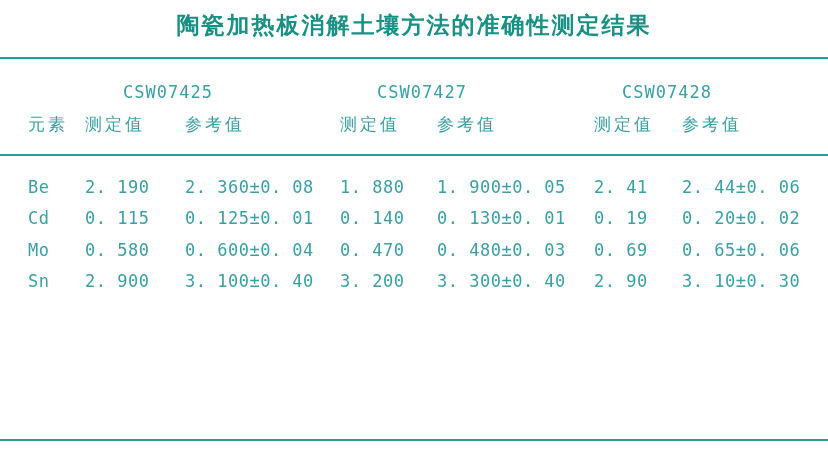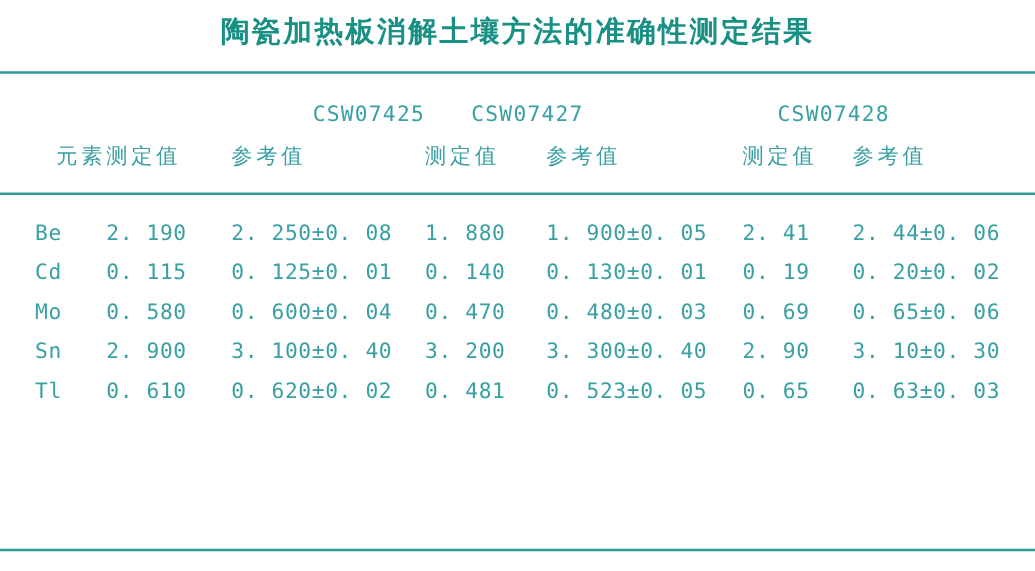--- a/index.html
+++ b/index.html
@@ -51,30 +51,30 @@
     vertical-align: middle;
     white-space: nowrap;
     overflow: visible;
   }
   .group-row th {
     height: 28px;
     font-family: "DejaVu Sans Mono", monospace;
     font-size: 17px;
     letter-spacing: 1px;
   }
-  .group-row th.g1 { padding-left: 38px; text-align: right; }
+  .group-row th.g1 { padding-left: 38px; }
   .group-row th.g2 { padding-left: 37px; }
   .group-row th.g3 { padding-left: 28px; }
   .col-row th {
     height: 36px;
     font-family: "DejaVu Sans", sans-serif;
     font-size: 17px;
     letter-spacing: 3px;
   }
-  .first-col { padding-left: 28px; text-align: right; }
+  .first-col { padding-left: 28px; }
   .spacer-row td { height: 29px; }
   tr.data-row td {
     height: 31.5px;
     font-family: "DejaVu Sans Mono", monospace;
     font-size: 17px;
     letter-spacing: 0.5px;
     margin-left: 48px;
   }
   td.element-cell {
     padding-left: 28px;
@@ -119,21 +119,21 @@
       </tr>
     </thead>
     <tbody>
       <tr class="spacer-row">
           <td colspan="7"></td>
         </tr>
 
       <tr class="data-row">
         <td class="element-cell">Be</td>
         <td>2. 190</td>
-        <td>2. 250±0. 08</td>
+        <td>2. 360±0. 08</td>
         <td>1. 880</td>
         <td>1. 900±0. 05</td>
         <td>2. 41</td>
         <td>2. 44±0. 06</td>
       </tr>
       <tr class="data-row">
         <td class="element-cell">Cd</td>
         <td>0. 115</td>
         <td>0. 125±0. 01</td>
         <td>0. 140</td>
@@ -152,24 +152,15 @@
       </tr>
       <tr class="data-row">
         <td class="element-cell">Sn</td>
         <td>2. 900</td>
         <td>3. 100±0. 40</td>
         <td>3. 200</td>
         <td>3. 300±0. 40</td>
         <td>2. 90</td>
         <td>3. 10±0. 30</td>
       </tr>
-      <tr class="data-row">
-        <td class="element-cell">Tl</td>
-        <td>0. 610</td>
-        <td>0. 620±0. 02</td>
-        <td>0. 481</td>
-        <td>0. 523±0. 05</td>
-        <td>0. 65</td>
-        <td>0. 63±0. 03</td>
-      </tr>
     </tbody>
   </table>
 </div>
 
 </body></html>

